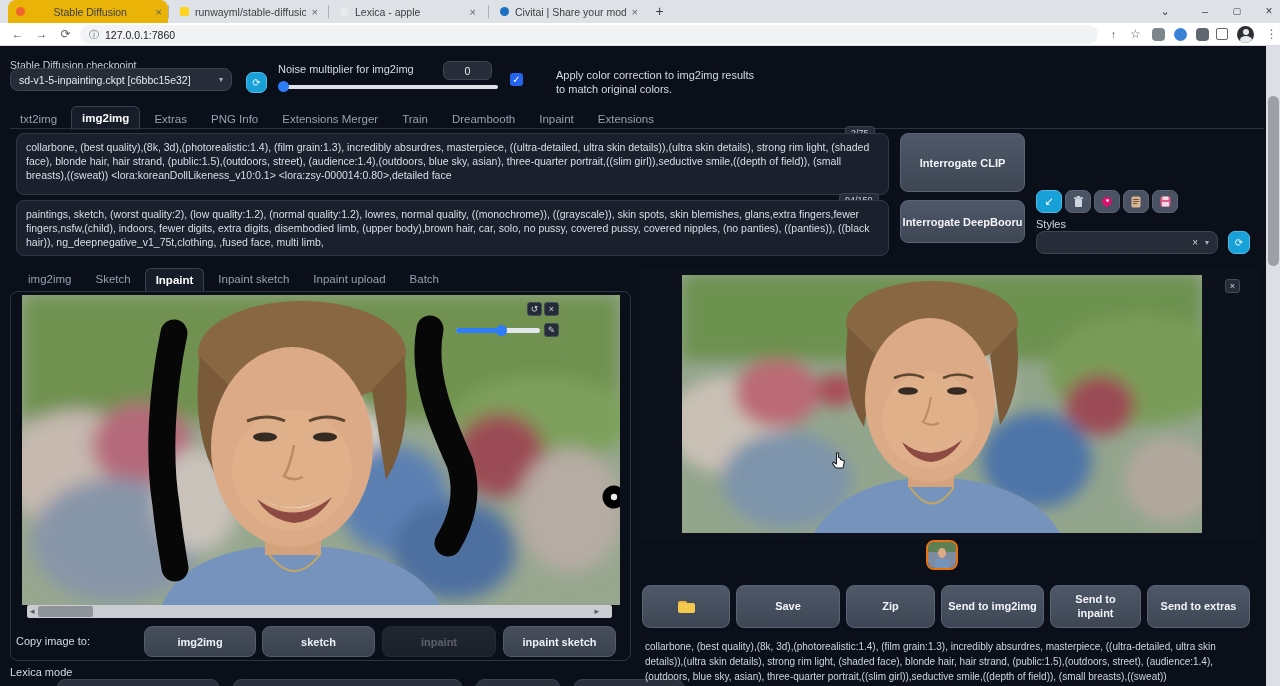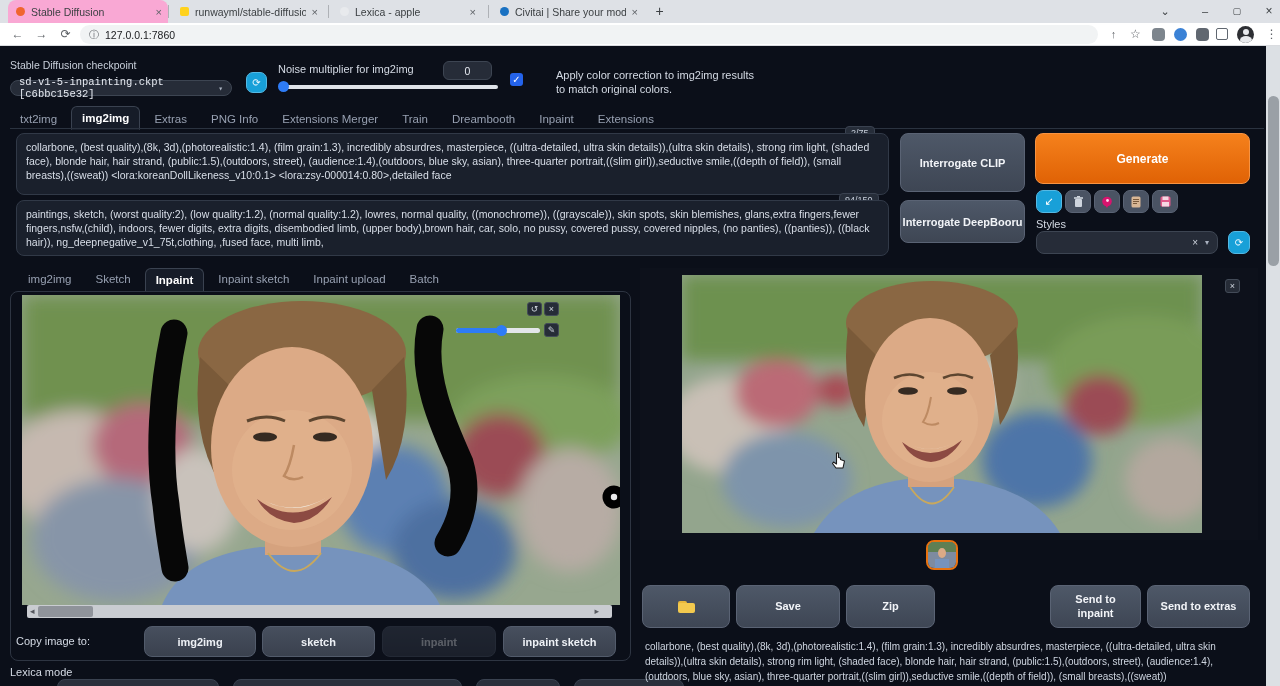--- a/index.html
+++ b/index.html
@@ -7,21 +7,21 @@
   .app { position:relative; width:1280px; height:686px; overflow:hidden;
          font-family:"Liberation Sans", sans-serif; background:#0b0f19; }
 
   
   .titlebar { position:absolute; left:0; top:0; width:1280px; height:23px; background:#dee1e6; }
   .btab { position:absolute; top:0; height:23px; display:flex; align-items:center;
           font-size:10.5px; color:#3c4043; padding:0 6px 0 8px; }
   .btab .fav { width:9px; height:9px; border-radius:50%; margin-right:6px; flex:0 0 auto; }
   .btab .btitle { white-space:nowrap; overflow:hidden; text-overflow:clip; flex:1; }
   .btab .tclose { margin-left:6px; font-size:11px; color:#5f6368; cursor:pointer; }
-  .btab.active { background:#f9a8d4; border-radius:8px 8px 0 0; }
+  .btab.active { background:#eab308; border-radius:8px 8px 0 0;text-align:center; }
   .tabdiv { position:absolute; top:5px; width:1px; height:13px; background:#aeb1b6; }
   .newtab { position:absolute; top:2px; left:650px; width:19px; height:19px; text-align:center;
             line-height:18px; font-size:14px; color:#3c4043; }
   .wctl { position:absolute; top:0; height:23px; width:30px; text-align:center; line-height:22px;
           font-size:11px; color:#3c4043; }
 
   .toolbar { position:absolute; left:0; top:23px; width:1280px; height:23px; background:#ffffff;
              border-bottom:1px solid #dadce0; }
   .navic { position:absolute; top:2px; width:19px; height:19px; text-align:center; line-height:19px;
            font-size:12px; color:#5f6368; }
@@ -136,21 +136,21 @@
   <div class="addrbar">
     <span class="inf">ⓘ</span>
     <span>127.0.0.1:7860</span>
   </div>
 
   <div class="pg-scroll">
     <div class="pg-thumb"></div>
   </div>
 
   <div class="pagelabel" style="left:10px; top:59px; font-size:10.5px; color:#c8cfda;">Stable Diffusion checkpoint</div>
-  <div class="dd" style="position:absolute; left:10px; top:80px; width:222px; height:16px;font-family:Liberation Mono, monospace;">
+  <div class="dd" style="position:absolute; left:10px; top:68px; width:222px; height:23px;">
     <span>sd-v1-5-inpainting.ckpt [c6bbc15e32]</span>
     <span class="caret">▾</span>
   </div>
   <div class="bluebtn" style="position:absolute; left:246px; top:72px; width:21px; height:21px;">⟳</div>
 
   <div class="pagelabel" style="left:278px; top:63px;">Noise multiplier for img2img</div>
   <div class="numbox" style="position:absolute; left:443px; top:61px; width:49px; height:19px; line-height:18px;">0</div>
   <div style="position:absolute; left:280px; top:85px; width:218px; height:4px; background:#dfe3e8; border-radius:2px;"></div>
   <div style="position:absolute; left:278px; top:81px; width:11px; height:11px; border-radius:50%; background:#2e7cf6;"></div>
 
@@ -176,23 +176,20 @@
   </div>
 
   <div class="counter" style="left:839px; top:193px;">94/150</div>
   <div class="ta" style="left:16px; top:200px; width:873px; height:56px;">
     <span>paintings, sketch, (worst quality:2), (low quality:1.2), (normal quality:1.2), lowres, normal quality, ((monochrome)), ((grayscale)), skin spots, skin blemishes, glans,extra fingers,fewer fingers,nsfw,(child), indoors, fewer digits, extra digits, disembodied limb, (upper body),brown hair, car, solo, no pussy, covered pussy, covered nipples, (no panties), ((panties)), ((black hair)), ng_deepnegative_v1_75t,clothing, ,fused face, multi limb,</span>
   </div>
 
   <div class="graybtn" style="position:absolute; left:900px; top:133px; width:125px; height:59px;">Interrogate CLIP</div>
   <div class="graybtn" style="position:absolute; left:900px; top:200px; width:125px; height:43px;">Interrogate DeepBooru</div>
 
-  <div style="position:absolute; left:1035px; top:133px; width:215px; height:51px; border-radius:8px;
-              background:linear-gradient(180deg,#f5811c,#e06205); border:1px solid #f79342;
-              display:flex; align-items:center; justify-content:center; color:#fff; font-weight:700; font-size:12px;">Generate</div>
 
   <div class="iconbtn" style="left:1036px; top:190px; background:#18a0d8; border-color:#55b9e4;">
     <span style="color:#fff; font-size:11px;">↙</span>
   </div>
   <div class="iconbtn" style="left:1065px; top:190px;">
     <svg width="11" height="12" viewBox="0 0 11 12">
       <rect x="2" y="3" width="7" height="8" rx="1" fill="#cfd5de"></rect>
         <rect x="1" y="1.2" width="9" height="1.6" fill="#cfd5de"></rect>
         <rect x="4" y="0" width="3" height="1.5" fill="#cfd5de"></rect>
     </svg>
@@ -362,18 +359,19 @@
   </div>
 
   <div class="resbtn" style="left:642px; top:585px; width:88px;">
     <span class="folder-ic">
         <span class="back"></span>
         <span class="front"></span>
       </span>
   </div>
   <div class="resbtn" style="left:736px; top:585px; width:104px;">Save</div>
   <div class="resbtn" style="left:846px; top:585px; width:89px;">Zip</div>
+  <div class="resbtn" style="left:941px; top:585px; width:103px;">Send to img2img</div>
   <div class="resbtn" style="left:1050px; top:585px; width:91px;">Send to inpaint</div>
   <div class="resbtn" style="left:1147px; top:585px; width:103px;text-align:right;">Send to extras</div>
 
   <div class="infotext" style="left:645px; top:639px; width:606px; height:47px; overflow:hidden;">collarbone, (best quality),(8k, 3d),(photorealistic:1.4), (film grain:1.3), incredibly absurdres, masterpiece, ((ultra-detailed, ultra skin details)),(ultra skin details), strong rim light, (shaded face), blonde hair, hair strand, (public:1.5),(outdoors, street), (audience:1.4),(outdoors, blue sky, asian), three-quarter portrait,((slim girl)),seductive smile,((depth of field)), (small breasts),((sweat)) &lt;lora:koreanDollLikeness_v10:0.1&gt; &lt;lora:zsy-000014:0.80&gt;,detailed face</div>
 
 </div>
 
 </body></html>

